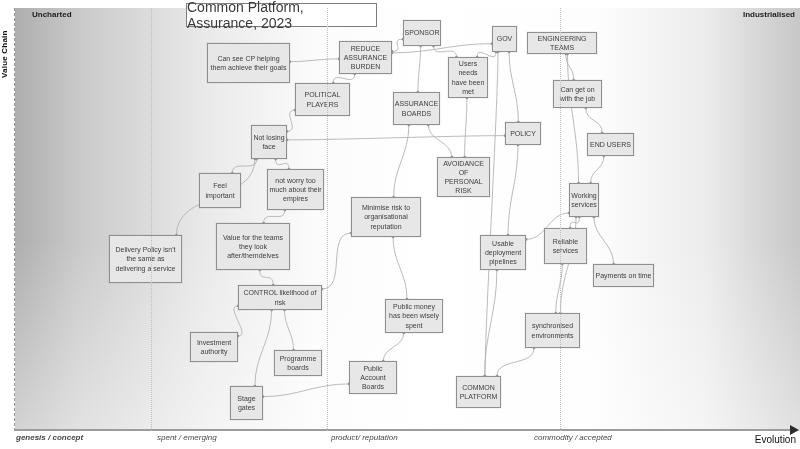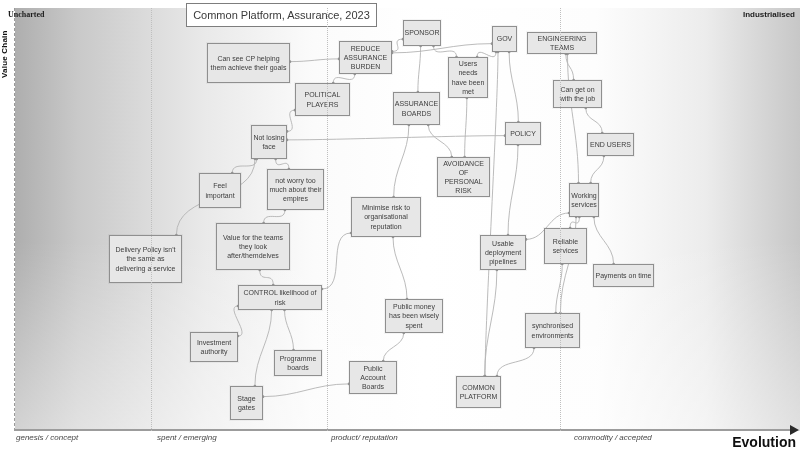--- a/index.html
+++ b/index.html
@@ -17,27 +17,27 @@
   #vc-axis{position:absolute;left:14px;top:8px;height:423px;width:0;
            border-left:1px dashed #9a9a9a;}
   #vc-label{position:absolute;left:0px;top:8px;width:13px;height:70px;
             writing-mode:vertical-rl;transform:rotate(180deg);
             font-size:8px;font-weight:bold;color:#111;letter-spacing:.2px;}
   #evo-line{position:absolute;left:14px;top:429px;width:778px;height:2px;background:#9c9c9c;}
   #evo-arrow{position:absolute;left:790px;top:425px;width:0;height:0;
              border-top:5px solid transparent;border-bottom:5px solid transparent;
              border-left:9px solid #2b2b2b;}
   .corner{position:absolute;top:10px;font-size:8px;font-weight:bold;color:#1c1c1c;}
-  #corner-left{left:8px;font-family:Liberation Serif, serif;} #corner-right{right:5px;}
+  #corner-left{left:32px;} #corner-right{right:5px;}
   .stage-label{position:absolute;top:433px;font-size:8px;font-style:italic;color:#474747;white-space:nowrap;}
-  #evolution-label{position:absolute;right:4px;top:434px;font-size:14px;font-weight:bold;color:#101010;margin-left:44px;}
+  #evolution-label{position:absolute;right:4px;top:434px;font-size:10px;font-weight:normal;color:#101010;margin-left:44px;}
   
   #map-title{position:absolute;left:186px;top:3px;width:189px;height:22px;
     background:#fff;border:1px solid #7d7d7d;display:flex;align-items:center;justify-content:center;
-    font-size:11px;color:#3a3a3a;}
+    font-size:14px;color:#3a3a3a;}
   
   .node{position:absolute;background:var(--box-fill,#e7e7e7);
     border:1px solid var(--box-border,#8f8f8f);
     box-shadow:0 0 0 1px rgba(0,0,0,0.04);
     display:flex;align-items:center;justify-content:center;text-align:center;
     font-size:7px;line-height:1.3;color:var(--box-text,#3d3d3d);
     padding:1px;box-sizing:border-box;cursor:default;}
   #edges{position:absolute;left:0;top:0;}
 </style>
 </head>
@@ -261,21 +261,21 @@
         <span>Public Account Boards</span>
       </div>
       <div class="node" style="left: 456px; top: 376px; width: 45px; height: 32px;">
         <span>COMMON PLATFORM</span>
       </div>
       <div class="node" style="left: 230px; top: 386px; width: 33px; height: 34px;">
         <span>Stage gates</span>
       </div>
     </div>
   <div id="stage-labels">
-      <span class="stage-label" style="left: 16px;">genesis / concept</span>
+      <span class="stage-label" style="left: 16px; font-weight: bold;">genesis / concept</span>
       <span class="stage-label" style="left: 157px;">spent / emerging</span>
       <span class="stage-label" style="left: 331px;">product/ reputation</span>
-      <span class="stage-label" style="left: 574px;">commodity / accepted</span>
+      <span class="stage-label" style="left: 534px;">commodity / accepted</span>
     </div>
 <div class="divider" style="left: 151px;"></div>
     <div class="divider" style="left: 327px;"></div>
     <div class="divider" style="left: 560px;"></div>
   </div>
 
 </body></html>

